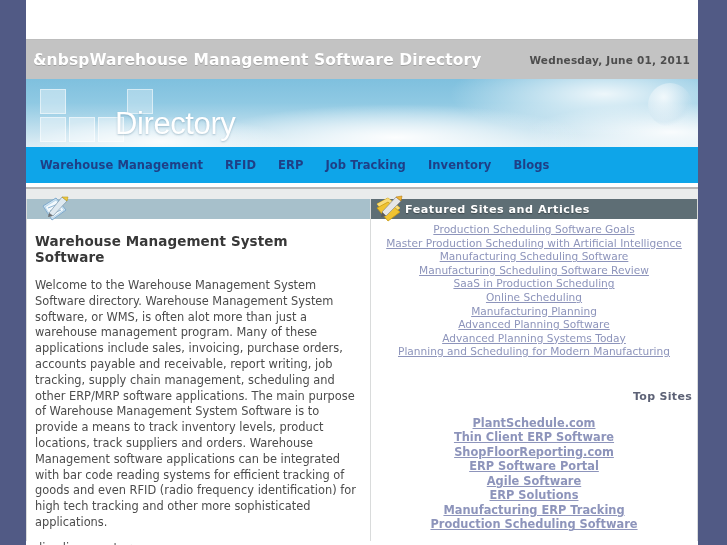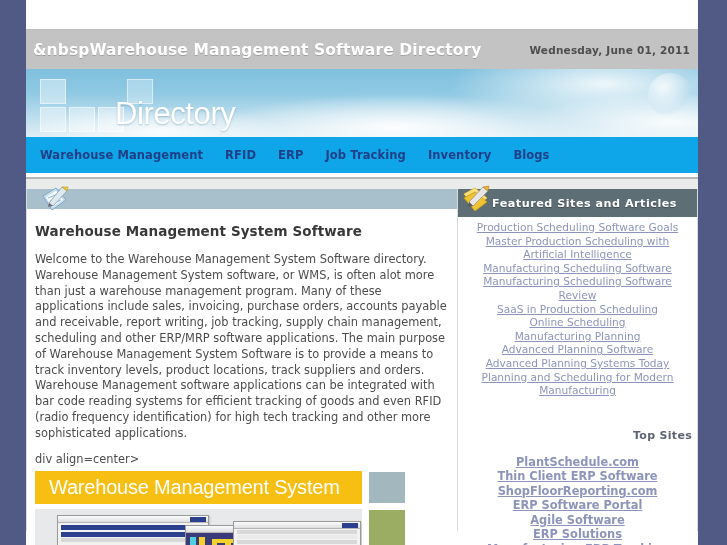--- a/index.html
+++ b/index.html
@@ -32,21 +32,21 @@
     left: 26px; top: 0;
     width: 672px; height: 545px;
     background: #ffffff;
     overflow: hidden;
   }
 
   
   #topbar {
     position: relative;
     height: 40px;
-    margin-top: 29px;
+    margin-top: 39px;
     background: #c3c3c3;
     border-top: 1px solid #bdbdbd;
     display: flex;
     align-items: center;
     justify-content: space-between;
     padding: 0 6px 0 7px;
   }
   #site-title {
     font-size: 15.5px;
     font-weight: bold;
@@ -141,21 +141,21 @@
     position: relative;
     background: #eaecec;
     height: 352px;
     padding-top: 10px;
   }
   #columns {
     display: flex;
     height: 100%;
   }
   #main-col {
-    width: 432px;
+    width: 345px;
     background: #ffffff;
     border-left: 1px solid #d9dbdb;
     border-right: 1px solid #d9dbdb;
     position: relative;
   }
   #side-col {
     flex: 1;
     background: #ffffff;
     position: relative;
     border-right: 1px solid #d9dbdb;
@@ -262,21 +262,21 @@
     border: 1px solid #ffffff;
   }
   #promo-sq-green {
     flex: 1;
     background: #9aad62;
     border: 1px solid #ffffff;
   }
 
   
   #side-header {
-    height: 28px;
+    height: 20px;
     background: #5e6e75;
     display: flex;
     align-items: center;
     position: relative;
     padding-left: 34px;
   }
   #side-header-title {
     color: #ffffff;
     font-size: 11.2px;
     font-weight: bold;

